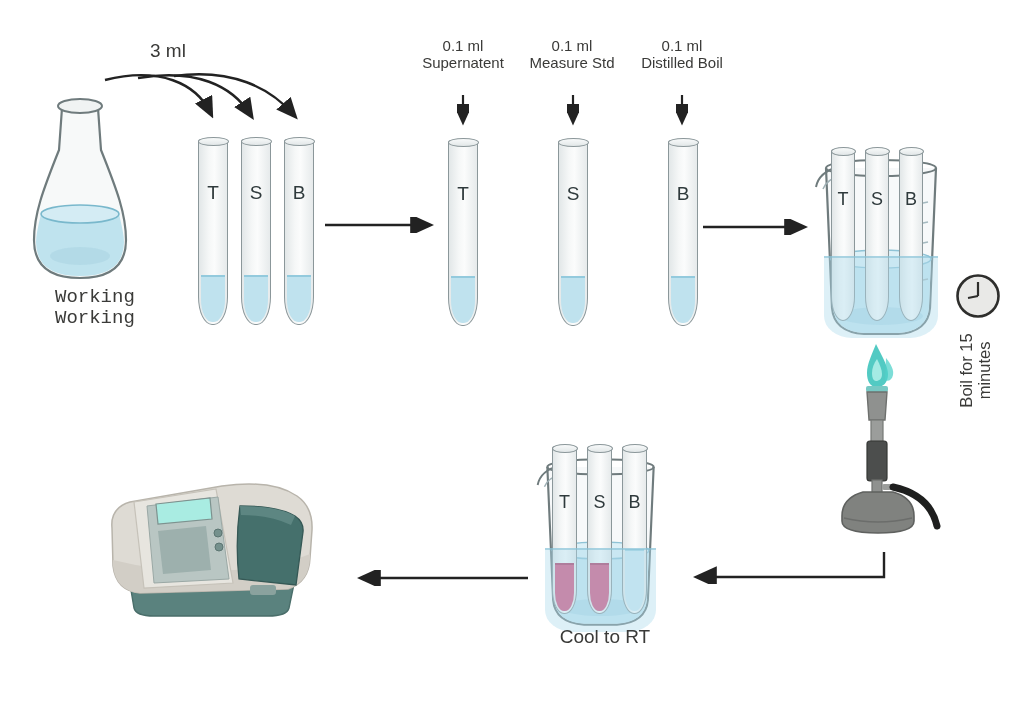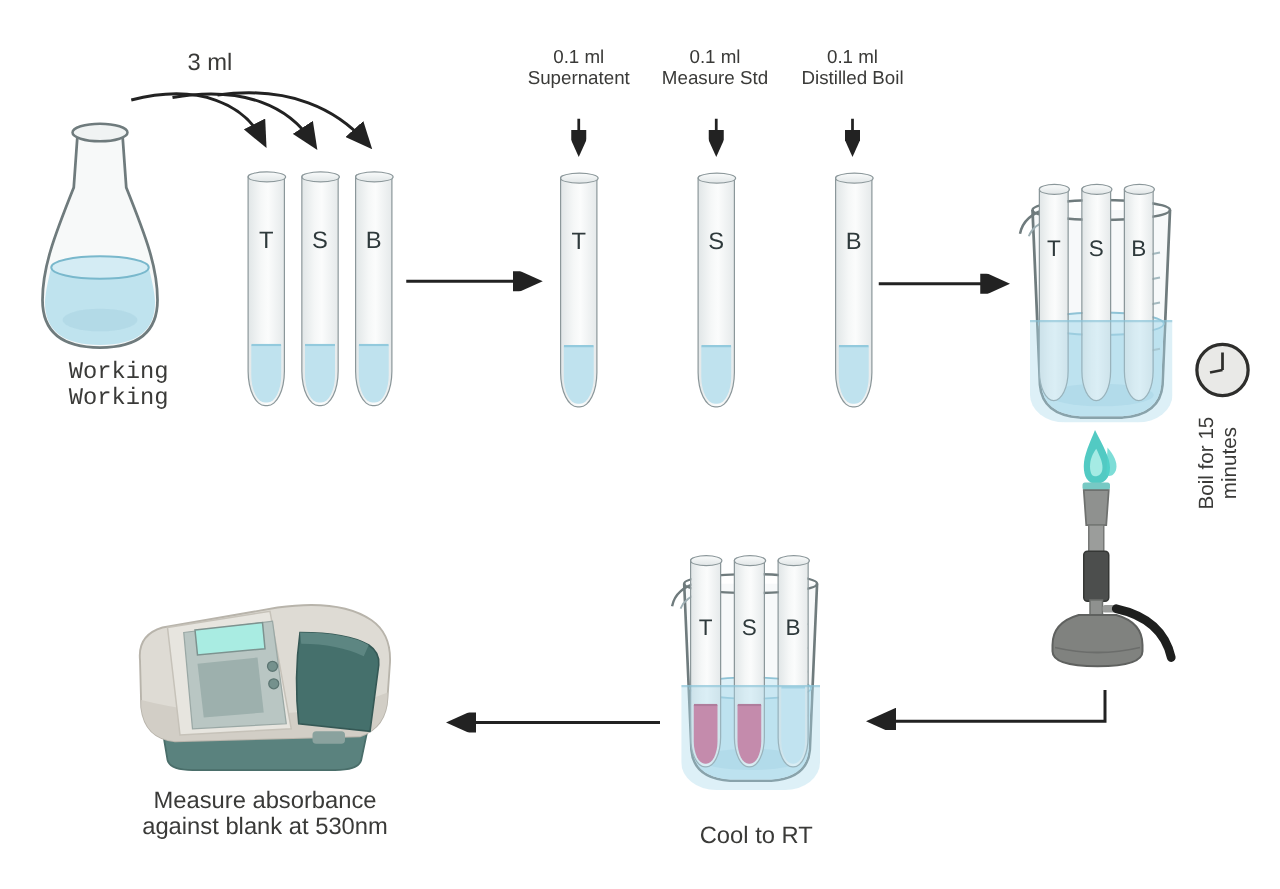--- a/index.html
+++ b/index.html
@@ -236,21 +236,21 @@
     <div class="tube small" style="left:59px;top:0px;width:25px;height:168px;">
       <span class="letter" style="top:45px;">S</span>
       <div class="liquid pink" style="height:46px;"></div>
     </div>
     <div class="tube small" style="left:94px;top:0px;width:25px;height:168px;">
       <span class="letter" style="top:45px;">B</span>
       <div class="liquid blue2" style="height:60px;"></div>
     </div>
     <div class="water-front" style="left:17px;top:102px;width:111px;height:82px;"></div>
   </div>
-  <div class="lbl center" style="left:540px;top:626px;width:130px;font-size:19px;margin-top:32px;">Cool to RT</div>
+  <div class="lbl center" style="left:540px;top:626px;width:130px;font-size:19px;">Cool to RT</div>
 
   <svg class="abs" style="left:350px;top:570px;" width="184" height="16" viewBox="0 0 184 16">
     <defs>
         <marker id="m4" markerWidth="10" markerHeight="9" refX="7" refY="4.5" orient="auto">
           <path d="M0,0 L10,4.5 L0,9 Z" fill="#222"></path>
         </marker>
       </defs>
     <line x1="178" y1="8" x2="14" y2="8" stroke="#222" stroke-width="2.4" marker-end="url(#m4)"></line>
   </svg>
 
@@ -261,18 +261,14 @@
     <path d="M34,36 L116,23 L133,117 L44,122 Z" fill="#e7e5df" stroke="#c6c2b9" stroke-width="1.2"></path>
     <path d="M47,40 L118,31 L129,113 L54,117 Z" fill="#b9c6c3" stroke="#9aa8a5" stroke-width="1"></path>
     <path d="M56,38 L110,32 L112,53 L58,58 Z" fill="#a9ece2" stroke="#7d928f" stroke-width="1.2"></path>
     <path d="M58,65 L106,60 L111,104 L63,108 Z" fill="#9db0ad"></path>
     <circle cx="118" cy="67" r="4" fill="#75918d" stroke="#5c7572" stroke-width="1"></circle>
     <circle cx="119" cy="81" r="4" fill="#75918d" stroke="#5c7572" stroke-width="1"></circle>
     <path d="M140,40 Q178,40 195,50 Q204,56 203,66 L196,119 L139,113 Q135,76 140,40 Z" fill="#45706c" stroke="#355855" stroke-width="1.3"></path>
     <path d="M140,40 Q178,40 195,50 L191,59 Q170,49 141,49 Z" fill="#5d8682"></path>
     <rect x="150" y="119" width="26" height="10" rx="3" fill="#8aa29e"></rect>
   </svg>
-  <div class="lbl center" style="left:92px;top:630px;width:240px;font-size:19px;">
-    <div>Measure absorbance</div>
-    <div>against blank at 530nm</div>
-  </div>
 
 </div>
 
 </body></html>

